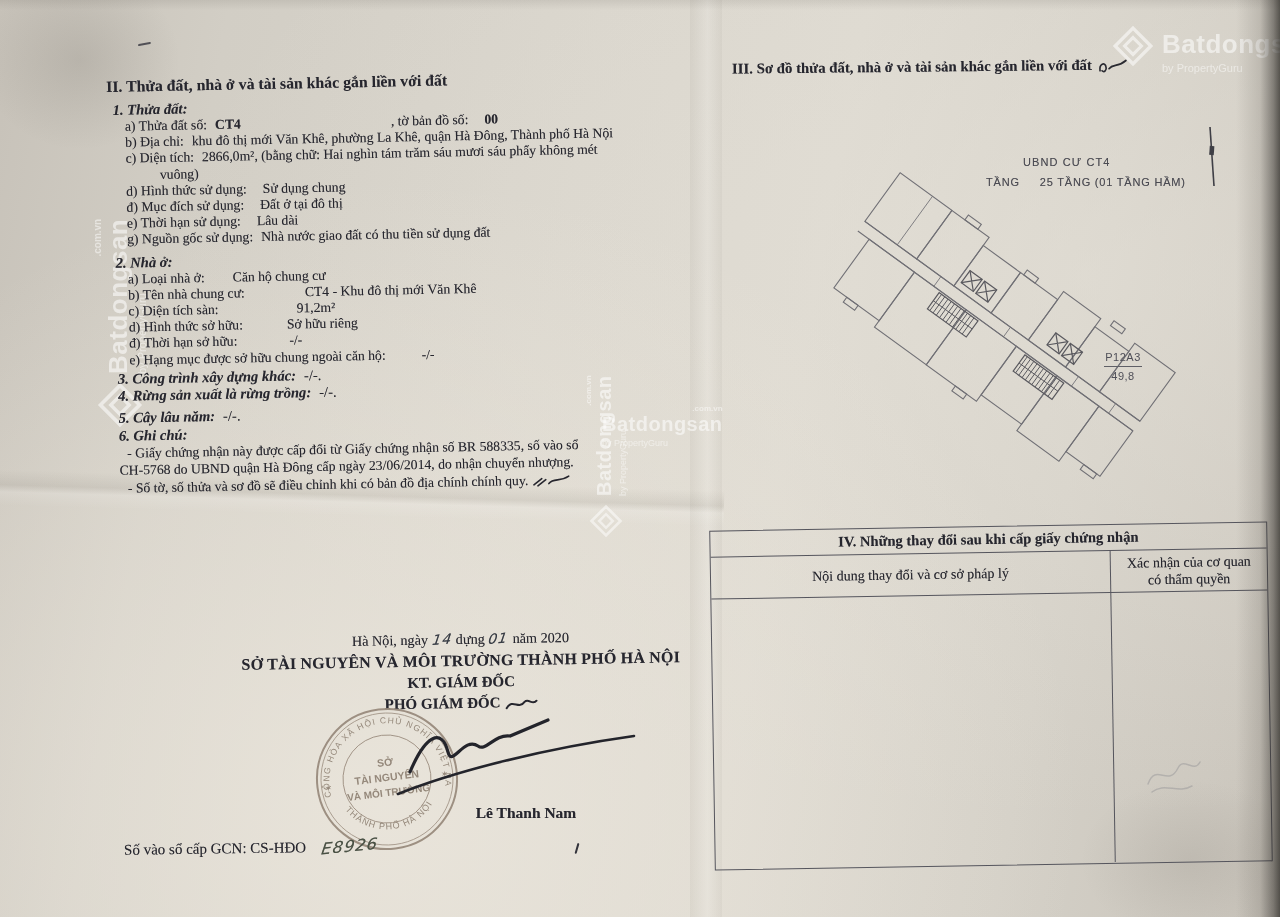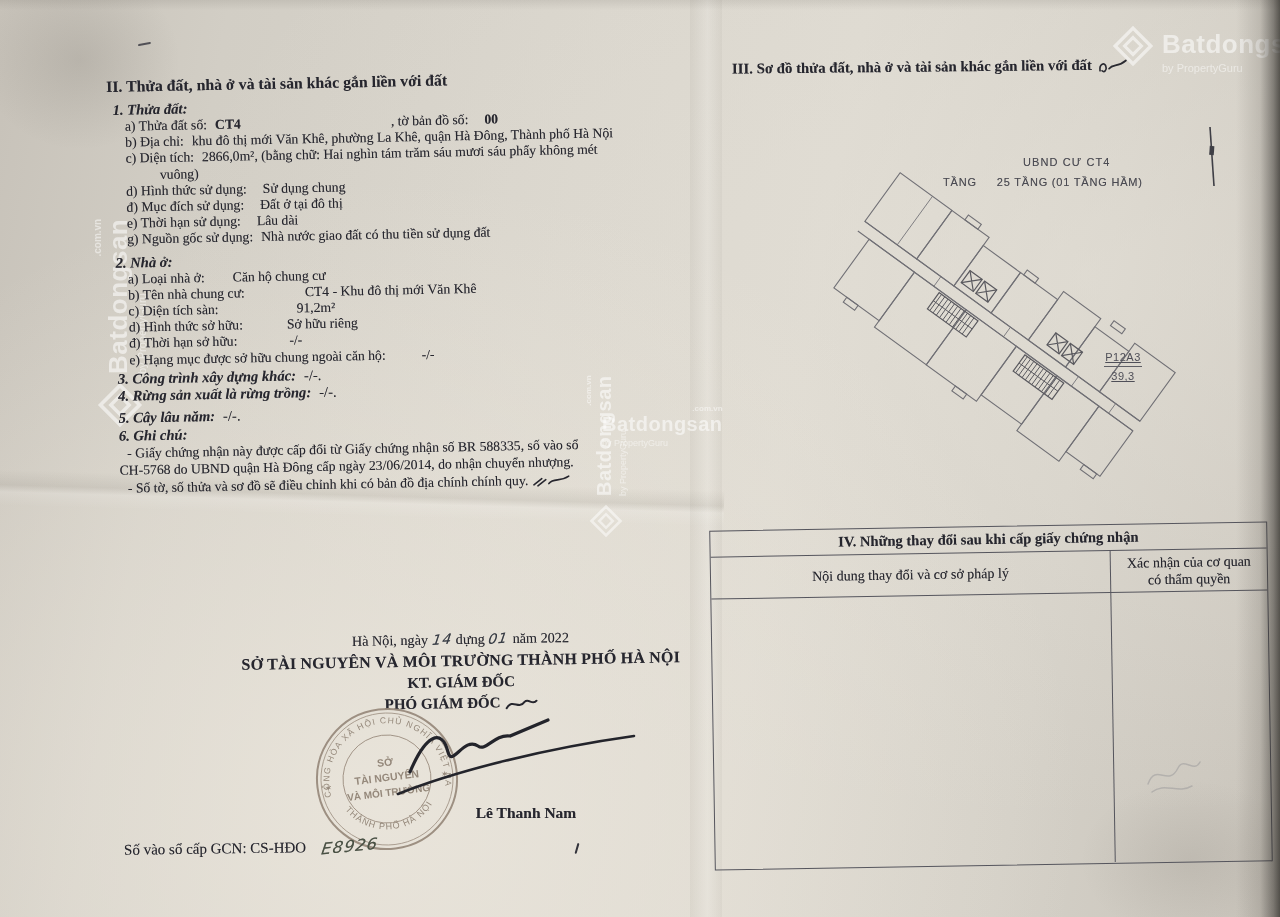--- a/index.html
+++ b/index.html
@@ -43,25 +43,25 @@
   .wrapline{padding-left:52px;}
   .note{padding-left:14px;line-height:17.4px;}
   .note2{padding-left:6px;line-height:17.4px;}
   .val{margin-left:8px;}
   .b{font-weight:bold;} .v16{margin-left:16px;} .v28{margin-left:28px;} .v36{margin-left:36px;}
   .v44{margin-left:44px;} .v52{margin-left:52px;} .v60{margin-left:60px;} .v78{margin-left:78px;} .v150{margin-left:150px;}
   .inl-svg{vertical-align:middle;margin-left:4px;}
   
   .sec3-title{position:absolute;left:732px;top:58px;width:500px;font-weight:bold;font-size:14.8px;transform:rotate(-.6deg);}
   .plan-c1{position:absolute;left:1023px;top:156px;font:400 11px "Liberation Sans",sans-serif;letter-spacing:1.1px;color:#4b4b53;}
-  .plan-c2{position:absolute;left:943px;top:176px;font:400 11px "Liberation Sans",sans-serif;letter-spacing:.8px;color:#4b4b53;}
+  .plan-c2{position:absolute;left:986px;top:176px;font:400 11px "Liberation Sans",sans-serif;letter-spacing:.8px;color:#4b4b53;}
   .plan-c2 .gap{margin-left:20px;}
   .plan-svg{position:absolute;left:730px;top:150px;}
   .unit-label{position:absolute;left:1092px;top:351px;width:62px;text-align:center;
-    font:400 11px "Liberation Sans",sans-serif;color:#4f4f58;letter-spacing:.5px;text-decoration:underline;}
+    font:400 11px "Liberation Sans",sans-serif;color:#4f4f58;letter-spacing:.5px;}
   .unit-label .rule{width:38px;height:1px;background:#5f5f66;margin:3px auto 3px;}
   .north-mark{position:absolute;left:1204px;top:124px;}
   
   .table4{position:absolute;left:712px;top:526px;width:558px;height:340px;transform:rotate(-.95deg);
     border:1.2px solid #55555d;font-size:14px;}
   .t4-title{height:26px;border-bottom:1.2px solid #55555d;display:flex;align-items:center;justify-content:center;
     font-weight:bold;font-size:14.6px;}
   .t4-head{display:flex;height:42px;border-bottom:1.2px solid #55555d;}
   .t4-c1{width:400px;border-right:1.2px solid #55555d;display:flex;align-items:center;justify-content:center;}
   .t4-c2{flex:1;display:flex;flex-direction:column;align-items:center;justify-content:center;line-height:17px;}
@@ -272,21 +272,21 @@
         <rect x="198" y="60" width="48" height="20"></rect>
         <path d="M198 70 H246" stroke-width="0.9"></path>
         <path d="M201 60V80M205 60V80M209 60V80M213 60V80M217 60V80M221 60V80M225 60V80M229 60V80M233 60V80M237 60V80M241 60V80" stroke-width="0.9"></path>
       </g>
     </g>
   </svg>
 
   <div class="unit-label">
     <div>P12A3</div>
     <div class="rule"></div>
-    <div>39,3</div>
+    <div>49,8</div>
   </div>
 
   <svg class="north-mark" width="16" height="68" viewBox="0 0 16 68">
     <path d="M6 3 L10 62" stroke="#3f3f46" stroke-width="1.6" fill="none"></path>
     <rect x="5.5" y="22" width="4.6" height="9" fill="#3f3f46" transform="rotate(4 8 26)"></rect>
   </svg>
 
   <div class="table4 txt">
     <div class="t4-title">IV. Những thay đổi sau khi cấp giấy chứng nhận</div>
     <div class="t4-head">
@@ -300,21 +300,21 @@
       <div class="t4-b1"></div>
       <div class="t4-b2"></div>
     </div>
   </div>
   <svg class="scribble" width="70" height="60" viewBox="0 0 70 60">
     <path d="M10 42 C18 20 30 46 40 26 C46 14 56 32 62 20 M14 50 C26 40 40 52 54 44" stroke="#8b8b90" stroke-width="1.5" fill="none" stroke-linecap="round"></path>
   </svg>
 
   <div class="sig-block txt">
     <div class="date-line">
-      <span>Hà Nội, ngày</span><span class="hand">14</span><span>dựng</span><span class="hand">01</span><span>năm 2022</span>
+      <span>Hà Nội, ngày</span><span class="hand">14</span><span>dựng</span><span class="hand">01</span><span>năm 2020</span>
     </div>
     <div class="org">SỞ TÀI NGUYÊN VÀ MÔI TRƯỜNG THÀNH PHỐ HÀ NỘI</div>
     <div class="kt">KT. GIÁM ĐỐC</div>
     <div class="pho">
       <span>PHÓ GIÁM ĐỐC</span><svg class="inl-svg" width="34" height="16" viewBox="0 0 34 16">
         <path d="M2 12 C8 2 14 14 20 6 C24 2 28 10 32 5" stroke="#26262e" stroke-width="2" fill="none" stroke-linecap="round"></path>
       </svg>
     </div>
   </div>
 

